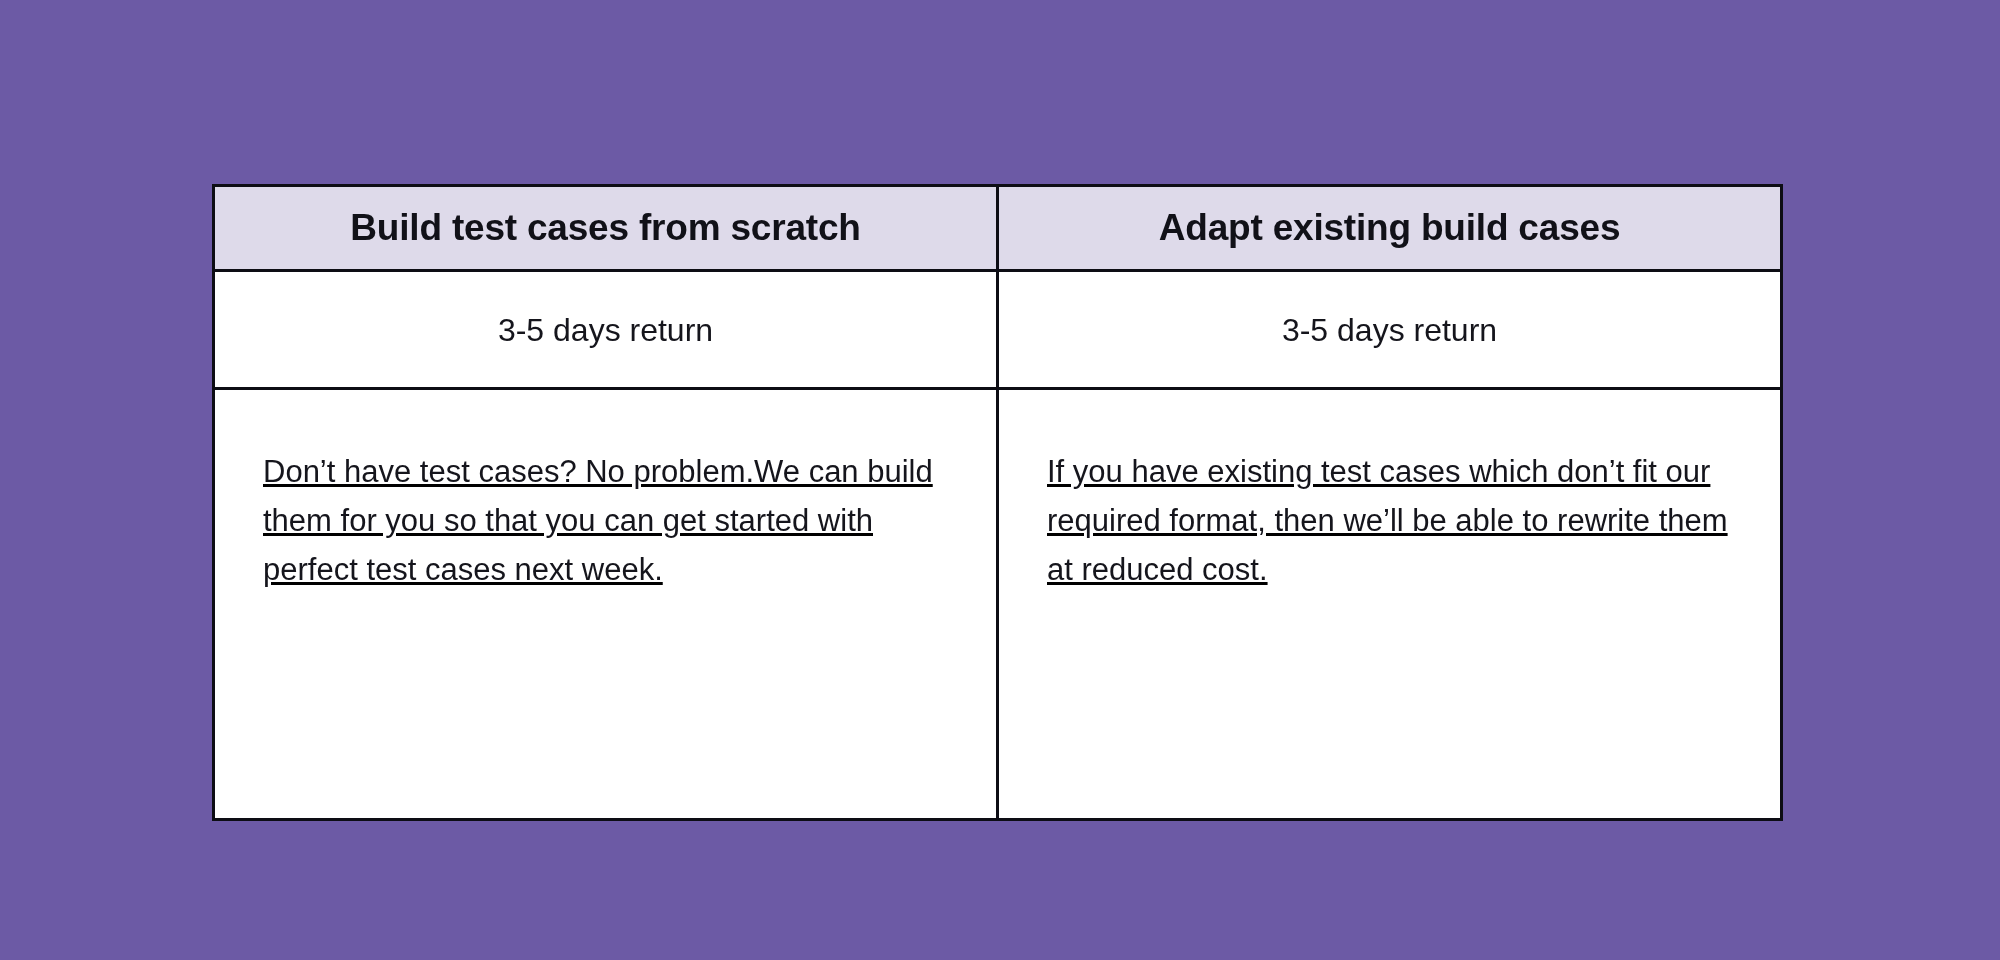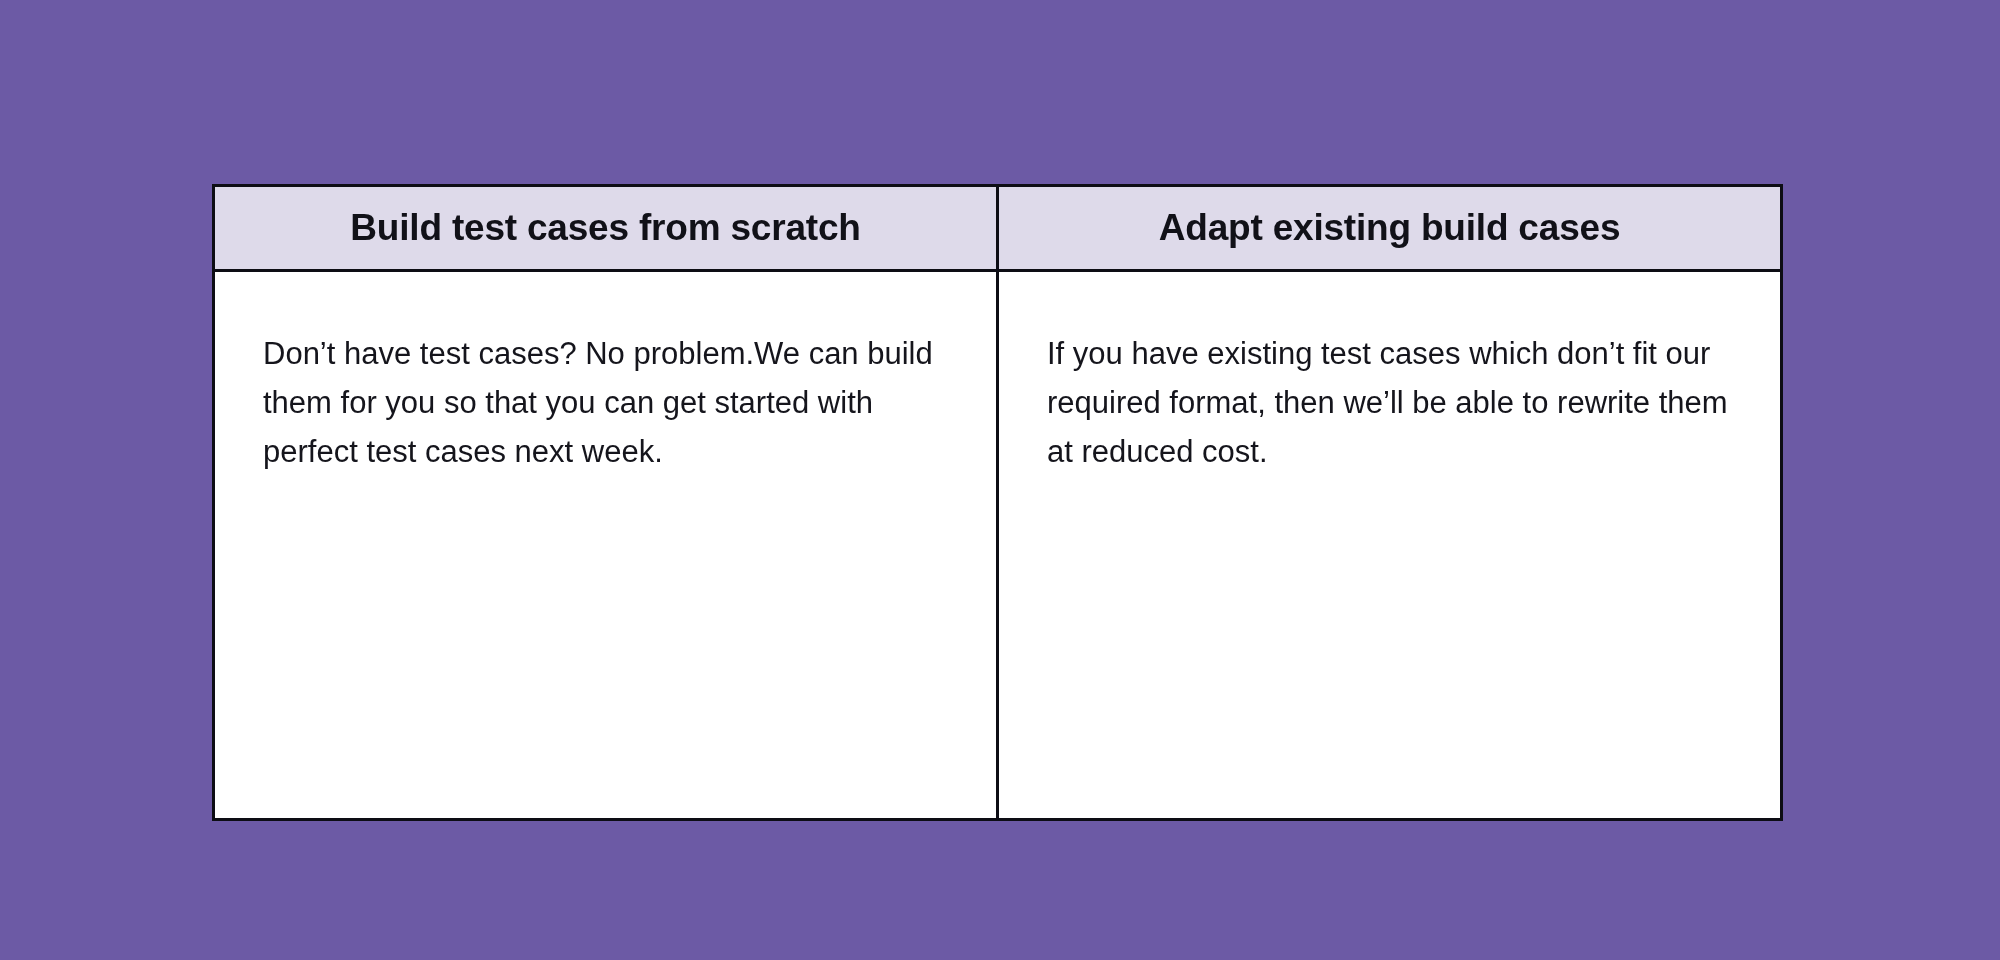--- a/index.html
+++ b/index.html
@@ -82,20 +82,21 @@
     color: #15151c;
   }
 
   
   .row-body td {
     background: #ffffff;
     height: 400px;
     text-align: left;
     vertical-align: top;
     padding: 58px 48px 24px 48px;
+    text-decoration: underline;
   }
   .body-text {
     display: block;
     font-size: 31px;
     font-weight: normal;
     line-height: 1.58;
     color: #15151c;
     max-width: 700px;
   }
   .cell-right .body-text {
@@ -118,20 +119,28 @@
         <th class="cell-left">
           <span class="header-title">Build test cases from scratch</span>
         </th>
         <th class="cell-right">
           <span class="header-title">Adapt existing build cases</span>
         </th>
       </tr>
     </thead>
 
     <tbody>
+      <tr class="row-turnaround">
+        <td class="cell-left">
+          <span class="turnaround-text">3-5 days return</span>
+        </td>
+        <td class="cell-right">
+          <span class="turnaround-text">3-5 days return</span>
+        </td>
+      </tr>
 
       <tr class="row-body">
         <td class="cell-left">
           <span class="body-text">Don’t have test cases? No problem.We can build them for you so that you can get started with perfect test cases next week.</span>
         </td>
         <td class="cell-right">
           <span class="body-text">If you have existing test cases which don’t fit our required format, then we’ll be able to rewrite them at reduced cost.</span>
         </td>
       </tr>
     </tbody>

